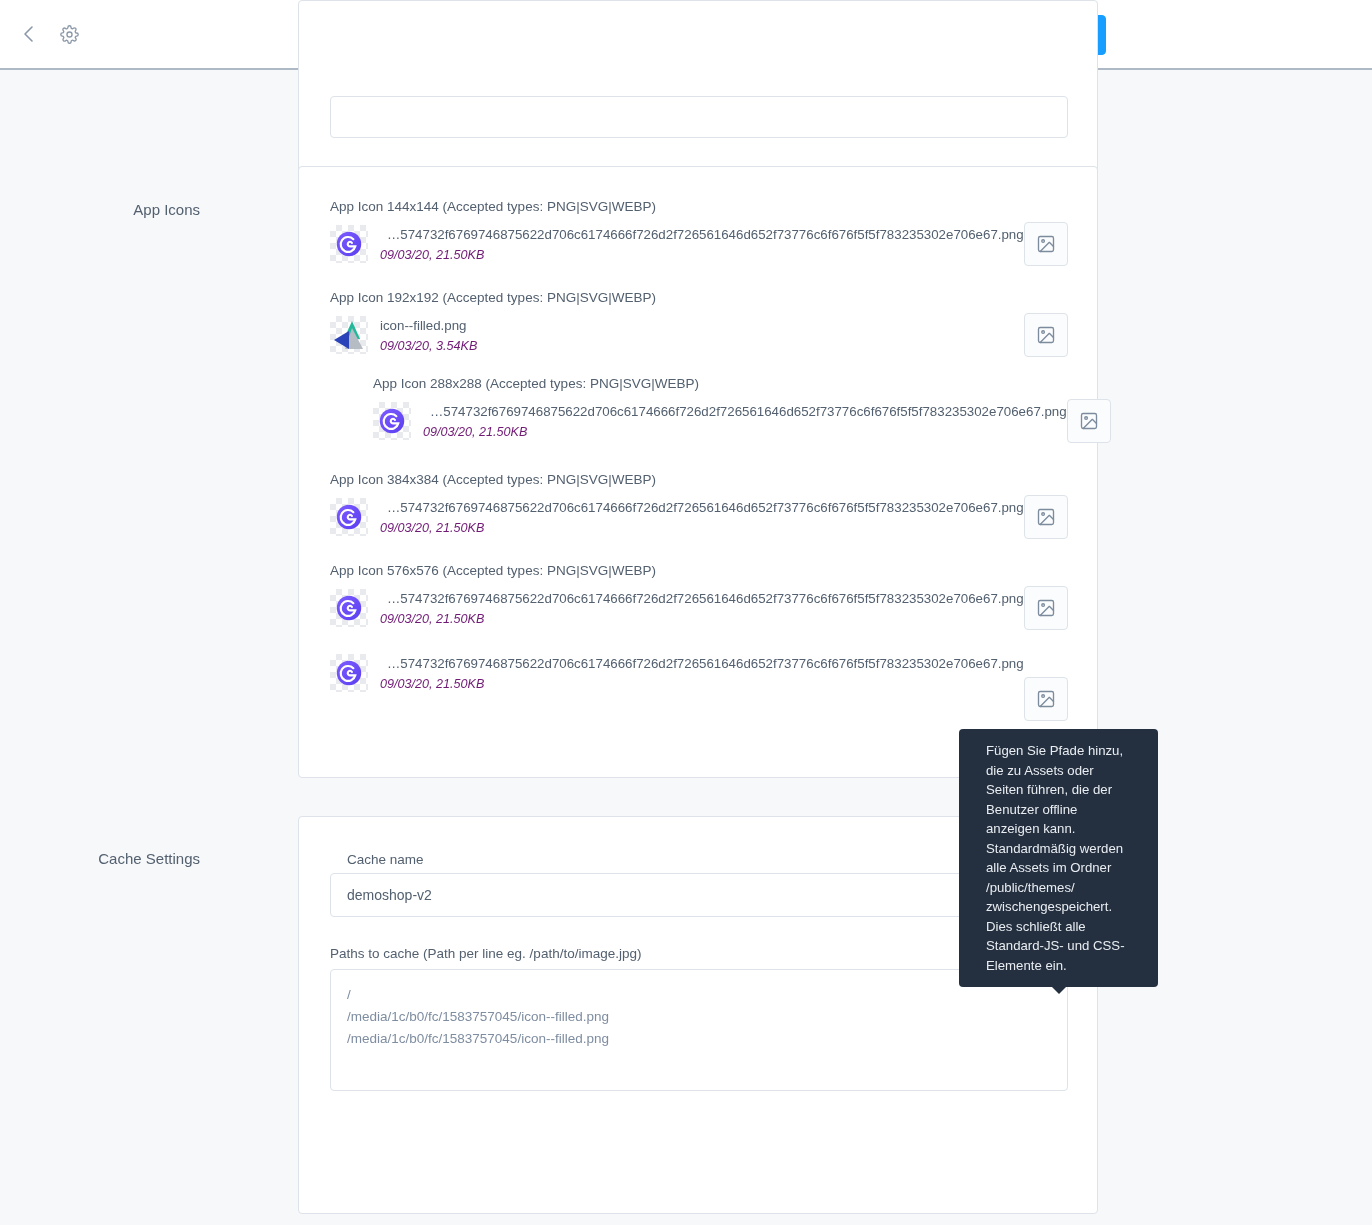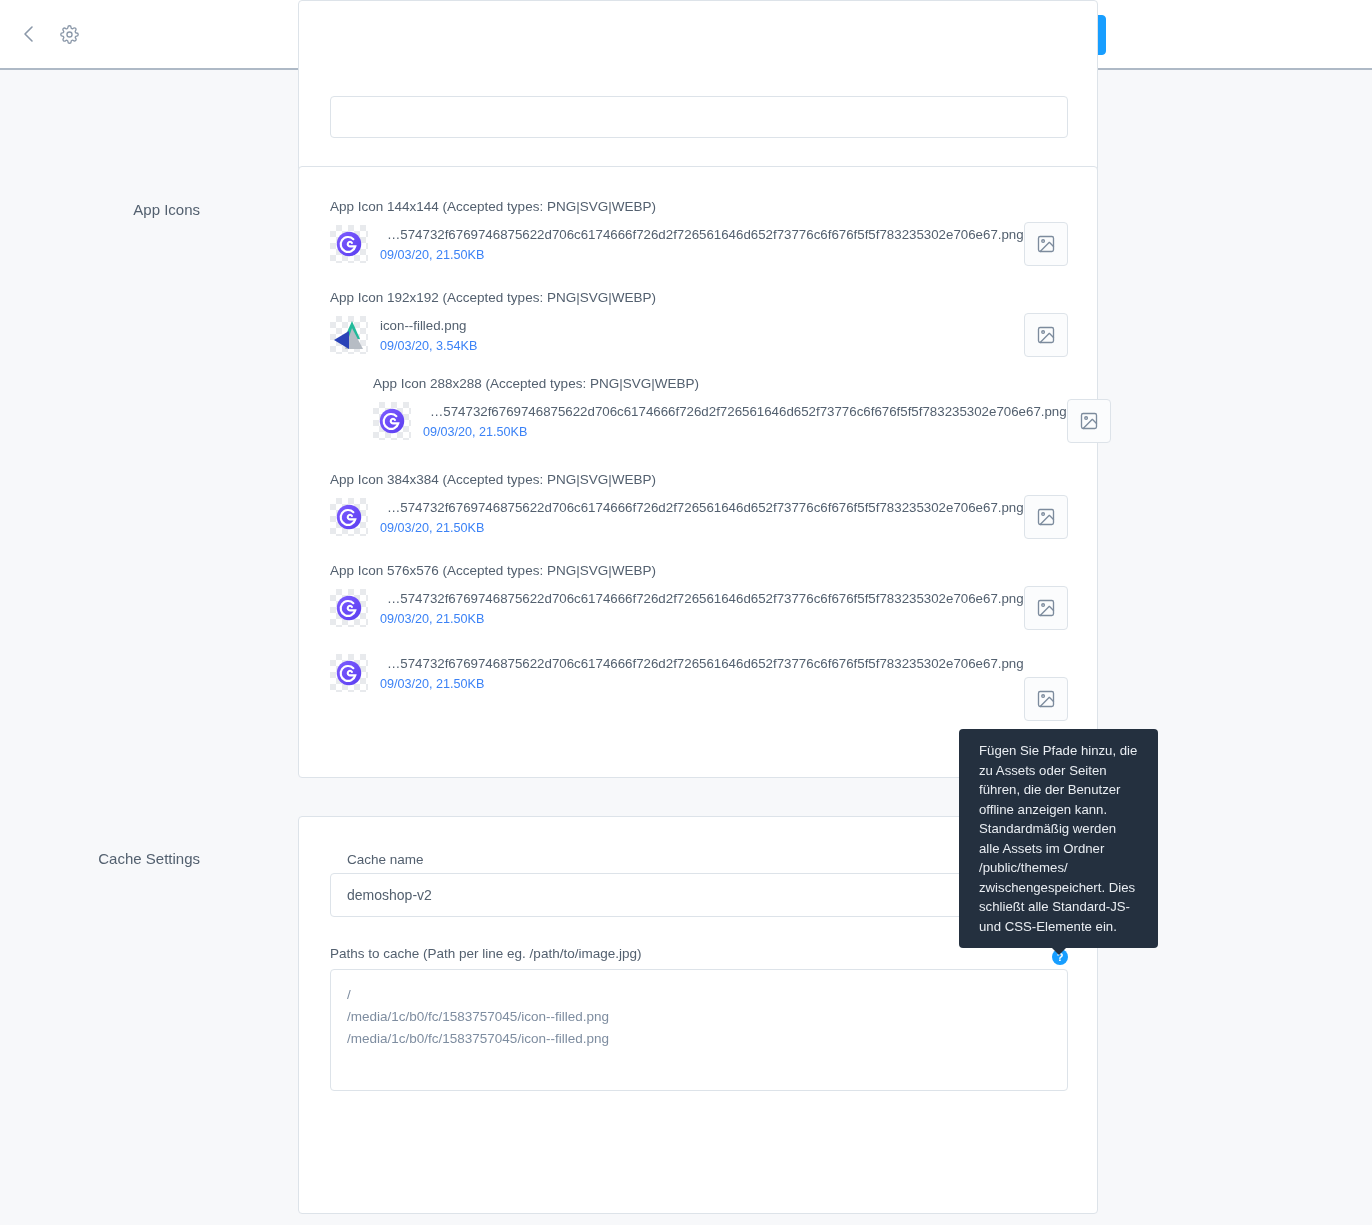--- a/index.html
+++ b/index.html
@@ -110,22 +110,22 @@
     display: flex; align-items: center; justify-content: center;
   }
   .thumb svg { display: block; }
   .file-meta { padding-top: 1px; }
   .file-name {
     font-size: 13.3px; color: #53606f;
     line-height: 18px; white-space: nowrap;
   }
   .file-name.indented { padding-left: 7px; }
   .file-sub {
-    font-size: 12.6px; color: #3b82f6;
-    line-height: 18px; margin-top: 2px;
+    font-size: 12.6px; color: #701a75;
+    line-height: 18px; margin-top: 2px; font-style: italic;
   }
   .pick-btn {
     position: absolute; right: 0;
     width: 44px; height: 44px;
     border: 1px solid #dde3e9; border-radius: 4px;
     background: #fbfcfd;
     display: flex; align-items: center; justify-content: center;
     cursor: pointer; color: #7c8b9d;
   }
 
@@ -167,21 +167,21 @@
   }
 
   
   .tooltip {
     position: absolute;
     left: 959px; top: 729px;
     width: 199px;
     background: #24303f;
     color: #e9edf2;
     border-radius: 4px;
-    padding: 12px 20px;
+    padding: 12px 27px;
     font-size: 13.2px;
     line-height: 19.5px;
     z-index: 50;
   }
   .tooltip::after {
     content: "";
     position: absolute;
     left: 92px; bottom: -7px;
     width: 0; height: 0;
     border-left: 8px solid transparent;

